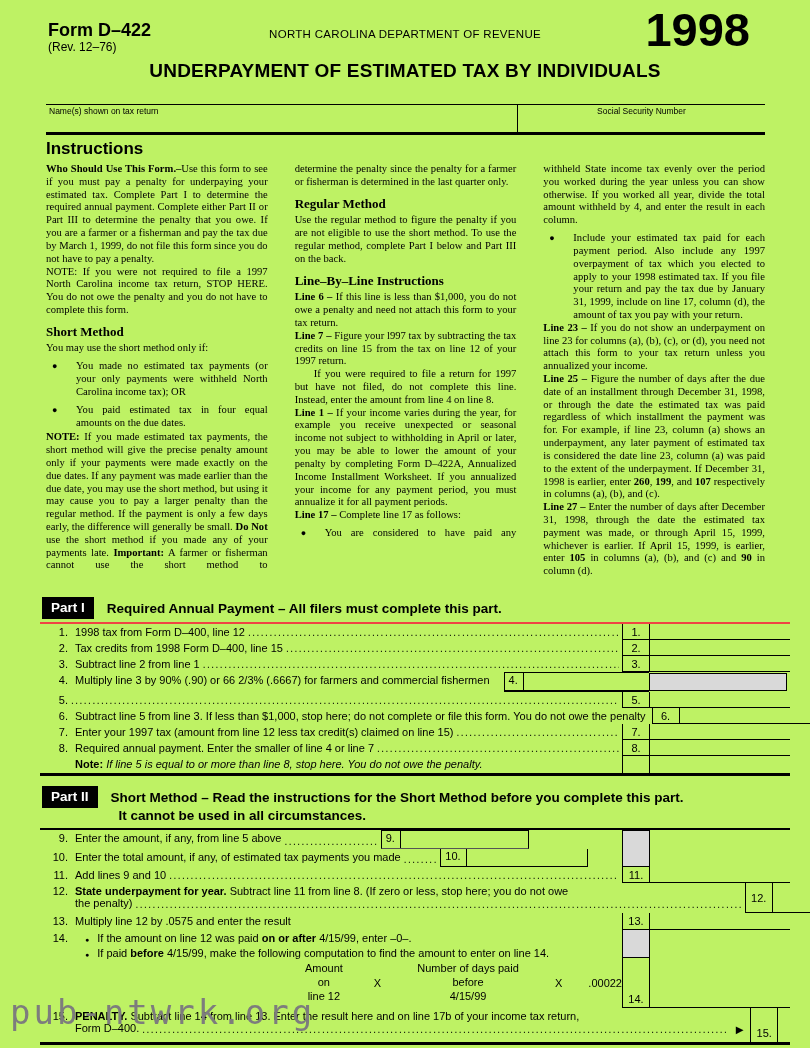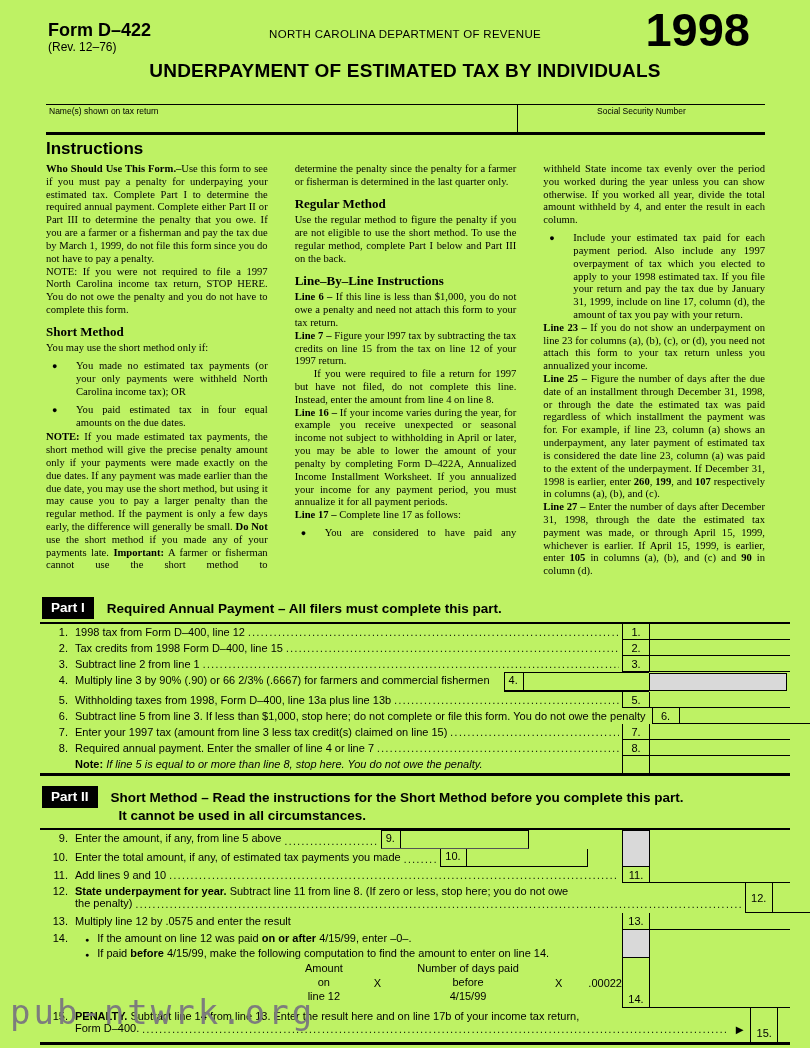--- a/index.html
+++ b/index.html
@@ -28,21 +28,21 @@
   .col{width:222px;font-size:10.6px;line-height:1.21;text-align:justify;}
   .col p{margin:0;}
   .ih{font-weight:bold;font-size:13px;margin:7px 0 3px 0 !important;text-align:left;}
   .bullet{display:flex;margin:5px 0 0 0;}
   .bullet .dot{flex:none;width:24px;text-align:left;padding-left:6px;font-size:9px;line-height:1.4;}
   .bullet .bt{flex:1;text-align:justify;}
   .indent{text-indent:1.8em;}
   .jlast{text-align-last:justify;}
   
   .part{margin:0 20px 0 40px;}
-  .part-hdr{display:flex;align-items:flex-start;gap:13px;padding:4px 0 3px 2px;border-bottom:2px solid #000000;}
+  .part-hdr{display:flex;align-items:flex-start;gap:13px;padding:4px 0 3px 2px;border-bottom:2px solid #ef4444;}
   .badge{background:#000;color:#fff;font:bold 13.5px "Liberation Sans",sans-serif;
          padding:3px 9px 4px 9px;flex:none;}
   .part-title{font:bold 13.5px "Liberation Sans",sans-serif;line-height:1.35;padding-top:3px;}
   .rows{font:11px "Liberation Sans",sans-serif;}
   .frow{display:flex;align-items:stretch;min-height:16px;}
   .fnum{flex:none;width:24px;padding:2px 0 0 4px;text-align:right;}
   .ftxt{flex:none;padding:2px 0 0 7px;white-space:nowrap;}
   .fwrap{flex:1;padding:2px 0 0 7px;}
   .dots{flex:1;overflow:hidden;white-space:nowrap;margin:0 3px;align-self:flex-end;
         font-size:10px;letter-spacing:1.5px;line-height:15px;}
@@ -105,21 +105,21 @@
         <p class="jlast" style="margin-top:2px"><b>NOTE:</b> If you made estimated tax payments, the short method will give the precise penalty amount only if your payments were made exactly on the due dates.  If any payment was made earlier than the due date, you may use the short method, but using it may cause you to pay a larger penalty than the regular method.  If the payment is only a few days early, the difference will generally be small. <b>Do Not</b> use the short method if you made any of your payments late.  <b>Important:</b>  A farmer or fisherman cannot use the short method to</p>
       </div>
       <div class="col">
         <p>determine the penalty since the penalty for a farmer or fisherman is determined in the last quarter only.</p>
         <p class="ih">Regular Method</p>
         <p>Use the regular method to figure the penalty if you are not eligible to use the short method.  To use the regular method, complete Part I below and Part III on the back.</p>
         <p class="ih">Line–By–Line Instructions</p>
         <p><b>Line 6 – </b>If this line is less than $1,000, you do not owe a penalty and need not attach this form to your tax return.</p>
         <p><b>Line 7 – </b>Figure your l997 tax by subtracting the tax credits on line 15 from the tax on line 12 of your 1997 return.</p>
         <p class="indent">If you were required to file a return for 1997 but have not filed, do not complete this line. Instead, enter the amount from line 4 on line 8.</p>
-        <p><b>Line 16 – </b>If your income varies during the year, for example you receive unexpected or seasonal income not subject to withholding in April or later, you may be able to lower the amount of your penalty by completing Form D–422A, Annualized Income Installment Worksheet.  If you annualized your income for any payment period, you must annualize it for all payment periods.</p>
+        <p><b>Line 1 – </b>If your income varies during the year, for example you receive unexpected or seasonal income not subject to withholding in April or later, you may be able to lower the amount of your penalty by completing Form D–422A, Annualized Income Installment Worksheet.  If you annualized your income for any payment period, you must annualize it for all payment periods.</p>
         <p><b>Line 17 – </b>Complete line 17 as follows:</p>
         <div class="bullet">
           <span class="dot">●</span>
           <span class="bt jlast">You are considered to have paid any</span>
         </div>
       </div>
       <div class="col">
         <p>withheld State income tax evenly over the period you worked during the year unless you can show otherwise.  If you worked all year, divide the total amount withheld by 4, and enter the result in each column.</p>
         <div class="bullet">
           <span class="dot">●</span>
@@ -170,37 +170,36 @@
           <span class="ilab">4.</span>
           <span style="flex:1"></span>
         </span>
         <span style="flex:1"></span>
         <span style="flex:none;width:136px;border:1.4px solid #000;margin:1px 0;" class="grey"></span>
         <span style="flex:none;width:30px"></span>
       </div>
 
       <div class="frow">
         <span class="fnum">5.</span>
-        <span class="ftxt">Withholding taxes from 1998, Form D–400, line 13a plus line 13b</span>
         <span class="dots"></span>
         <span class="ncol bb">5.</span>
         <span class="ecell bb"></span>
       </div>
 
       <div class="frow">
         <span class="fnum">6.</span>
         <span class="ftxt">Subtract line 5 from line 3.  If less than $1,000, stop here; do not complete or file this form. You do not owe the penalty</span>
         <span class="dots"></span>
         <span class="ncol bb">6.</span>
         <span class="ecell bb"></span>
       </div>
 
       <div class="frow">
         <span class="fnum">7.</span>
-        <span class="ftxt">Enter your 1997 tax (amount from line 3 less tax credit(s) claimed on line 15)</span>
+        <span class="ftxt">Enter your 1997 tax (amount from line 12 less tax credit(s) claimed on line 15)</span>
         <span class="dots"></span>
         <span class="ncol bb">7.</span>
         <span class="ecell bb"></span>
       </div>
 
       <div class="frow">
         <span class="fnum">8.</span>
         <span class="ftxt">Required annual payment.  Enter the smaller of line 4 or line 7</span>
         <span class="dots"></span>
         <span class="ncol bb">8.</span>

